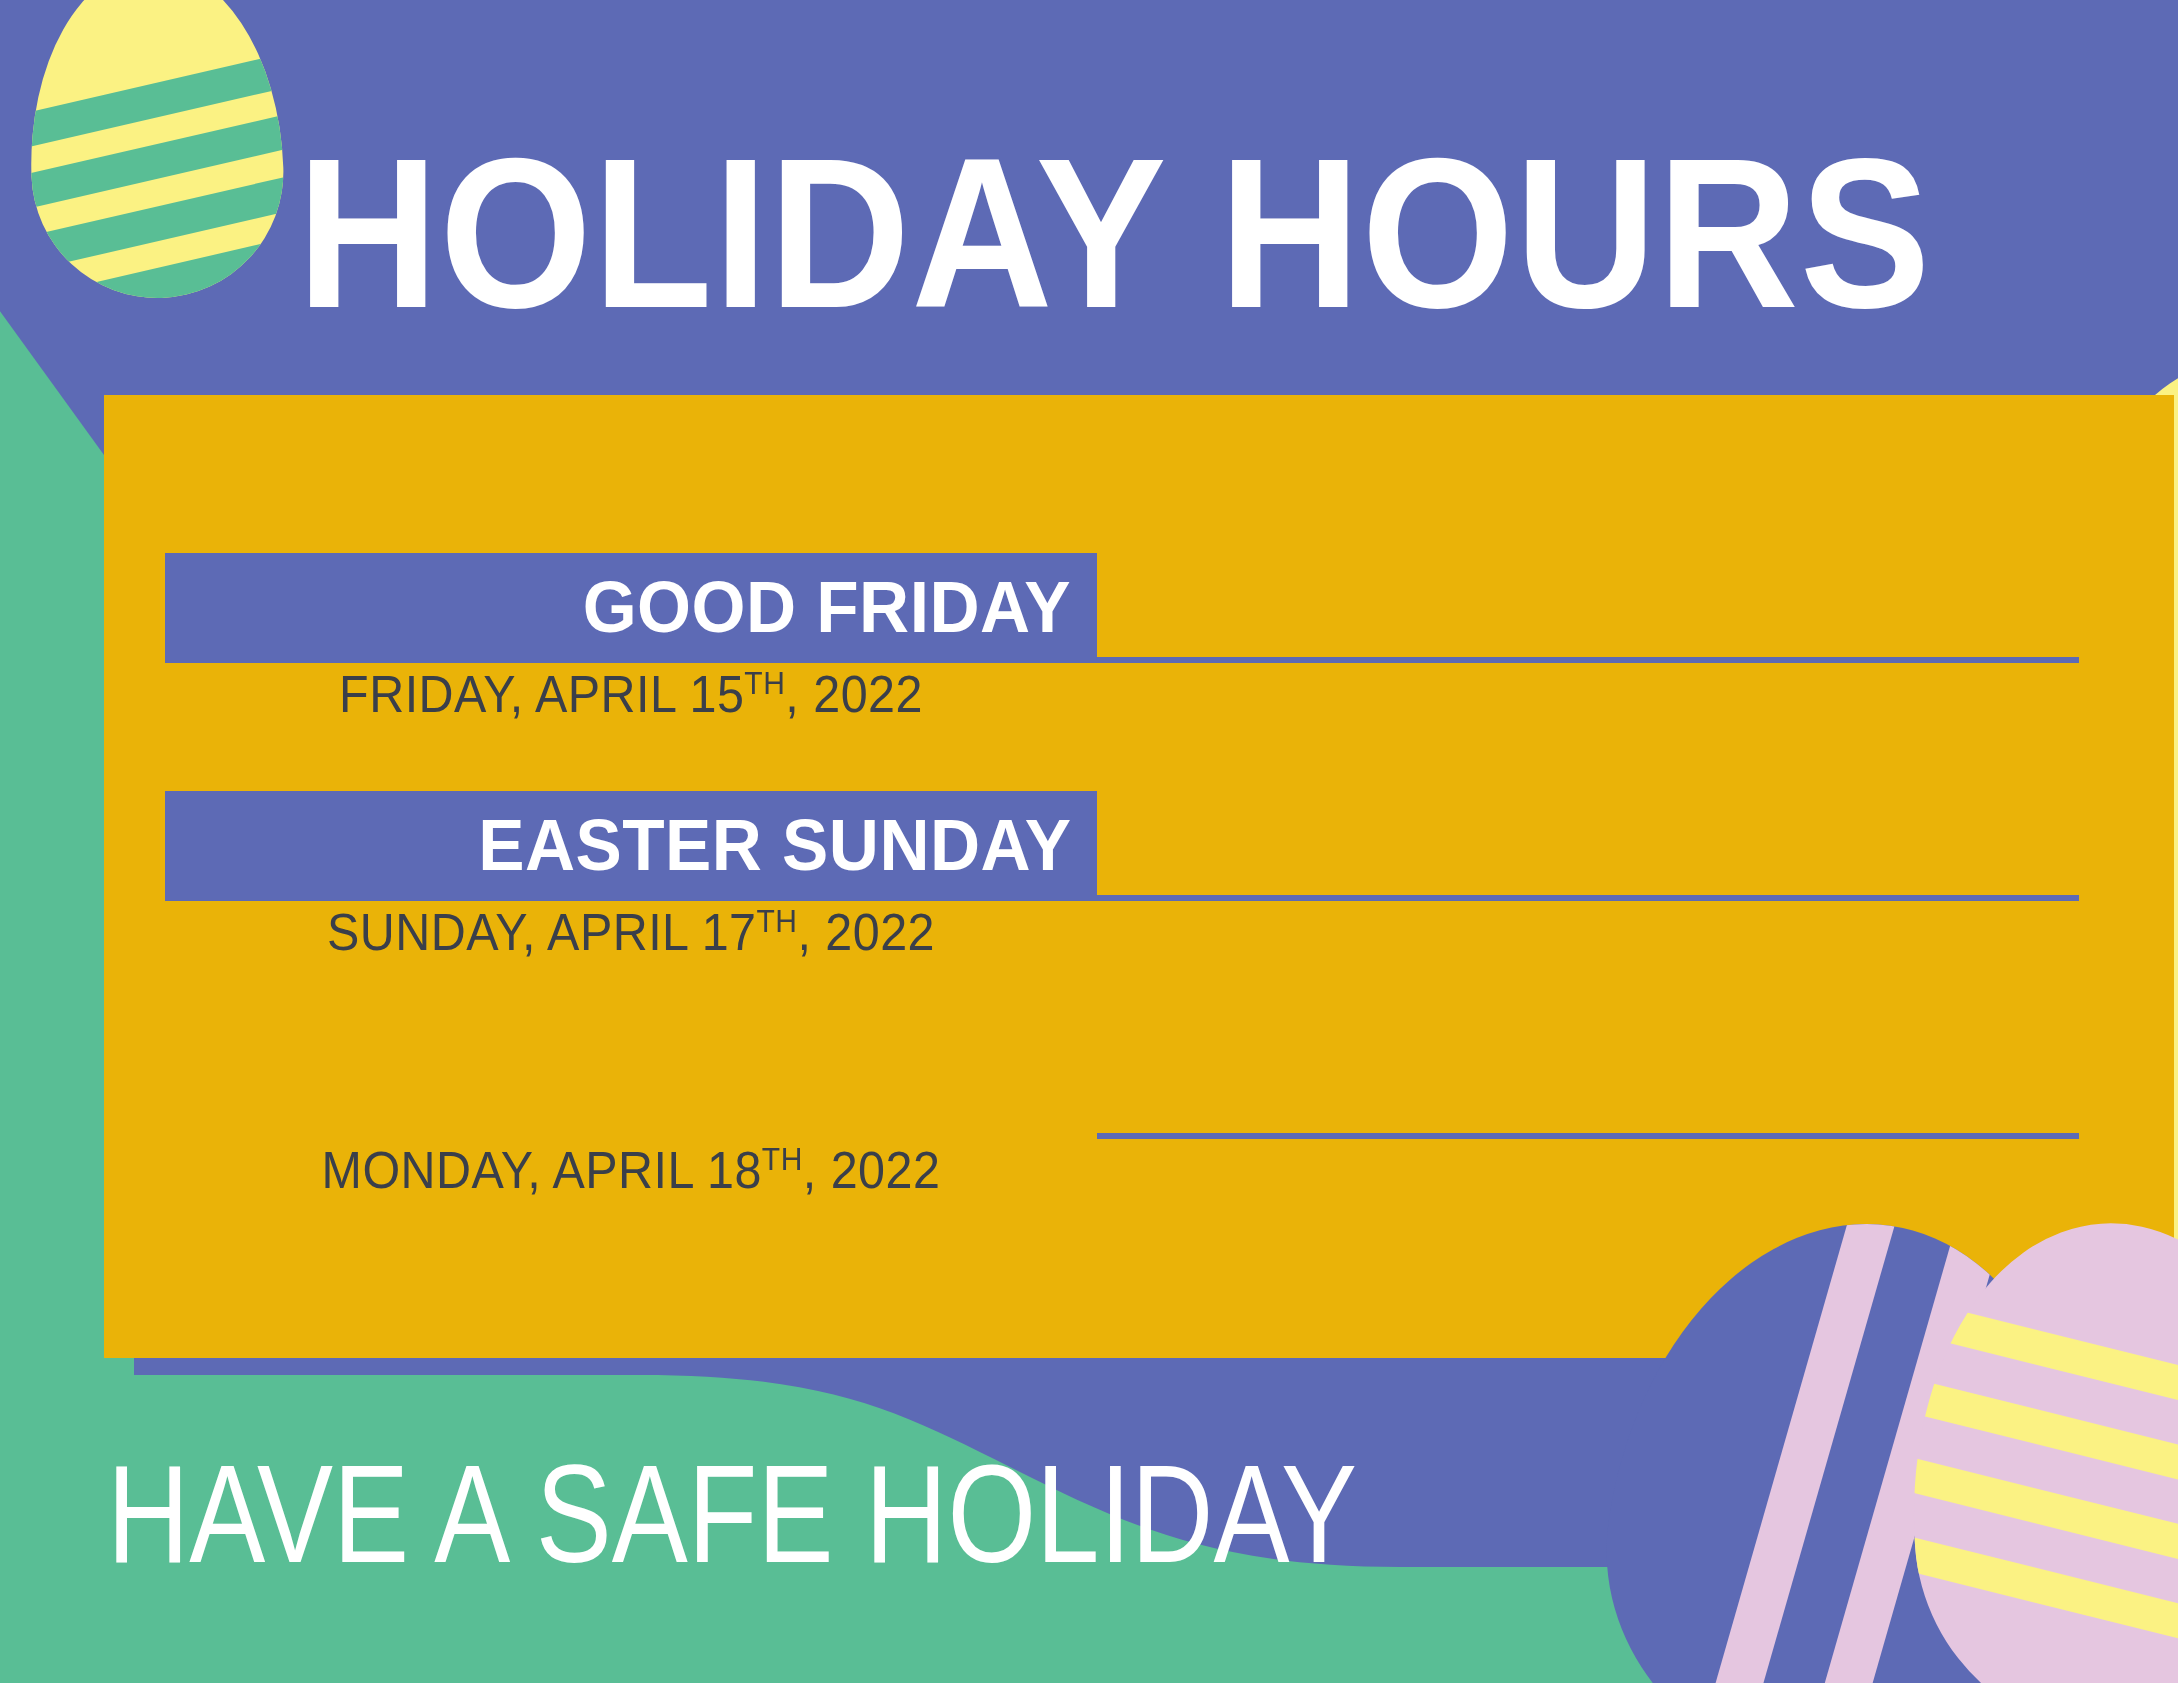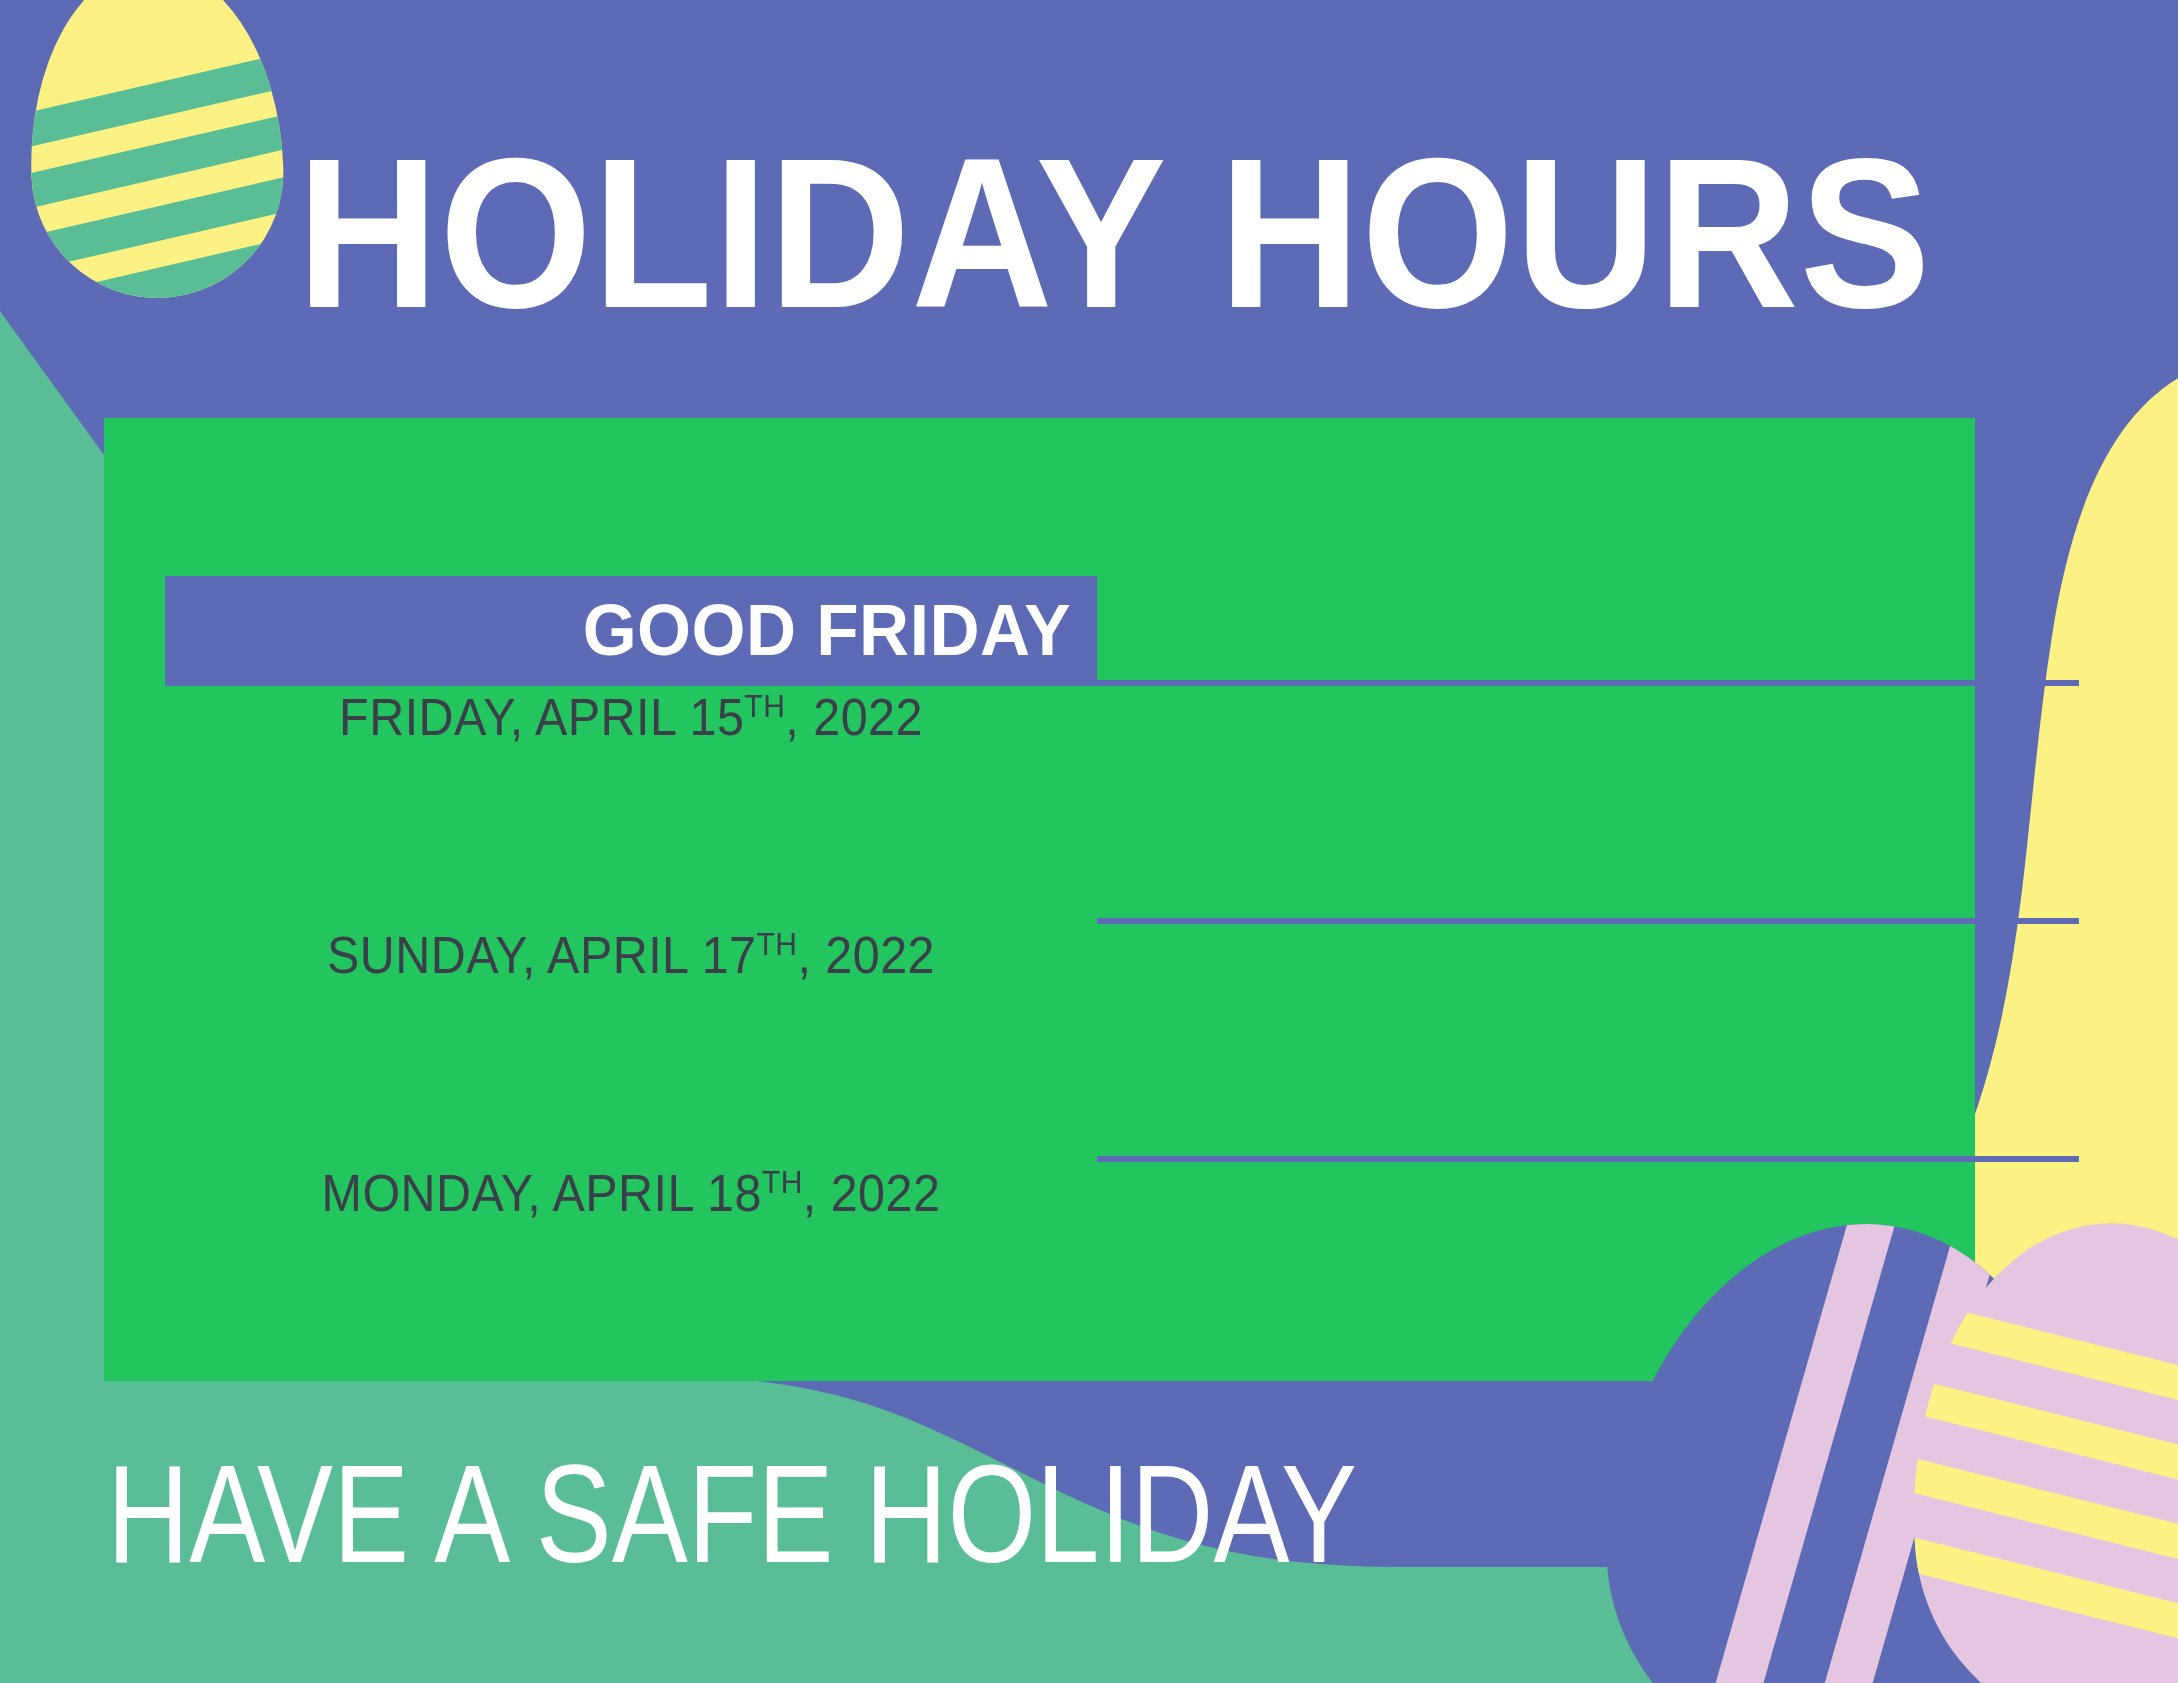--- a/index.html
+++ b/index.html
@@ -127,23 +127,23 @@
     font-weight: 700;
     letter-spacing: 1px;
     transform: scaleX(0.92);
     transform-origin: left center;
     white-space: nowrap;
   }
 
   
   #card {
     position: absolute;
-    left: 104px; top: 418px;
-    width: 1871px; height: 963px;
-    background: #22c55e;
+    left: 104px; top: 395px;
+    width: 2070px; height: 963px;
+    background: #eab308;
   }
 
   
   .row {
     position: absolute;
     left: 61px;
     width: 1914px;
   }
   #row-0 { top: 158px; }
   #row-1 { top: 396px; }
@@ -232,20 +232,23 @@
 
     <div class="row" id="row-0">
       <div class="row-bar">
         <span class="row-bar-label">GOOD FRIDAY</span>
       </div>
       <div class="row-rule"></div>
       <div class="row-date"><span>FRIDAY, APRIL 15</span><sup>TH</sup><span>, 2022</span></div>
     </div>
 
     <div class="row" id="row-1">
+      <div class="row-bar">
+        <span class="row-bar-label">EASTER SUNDAY</span>
+      </div>
       <div class="row-rule"></div>
       <div class="row-date"><span>SUNDAY, APRIL 17</span><sup>TH</sup><span>, 2022</span></div>
     </div>
 
     <div class="row" id="row-2">
       <div class="row-rule"></div>
       <div class="row-date"><span>MONDAY, APRIL 18</span><sup>TH</sup><span>, 2022</span></div>
     </div>
 
   </div>

